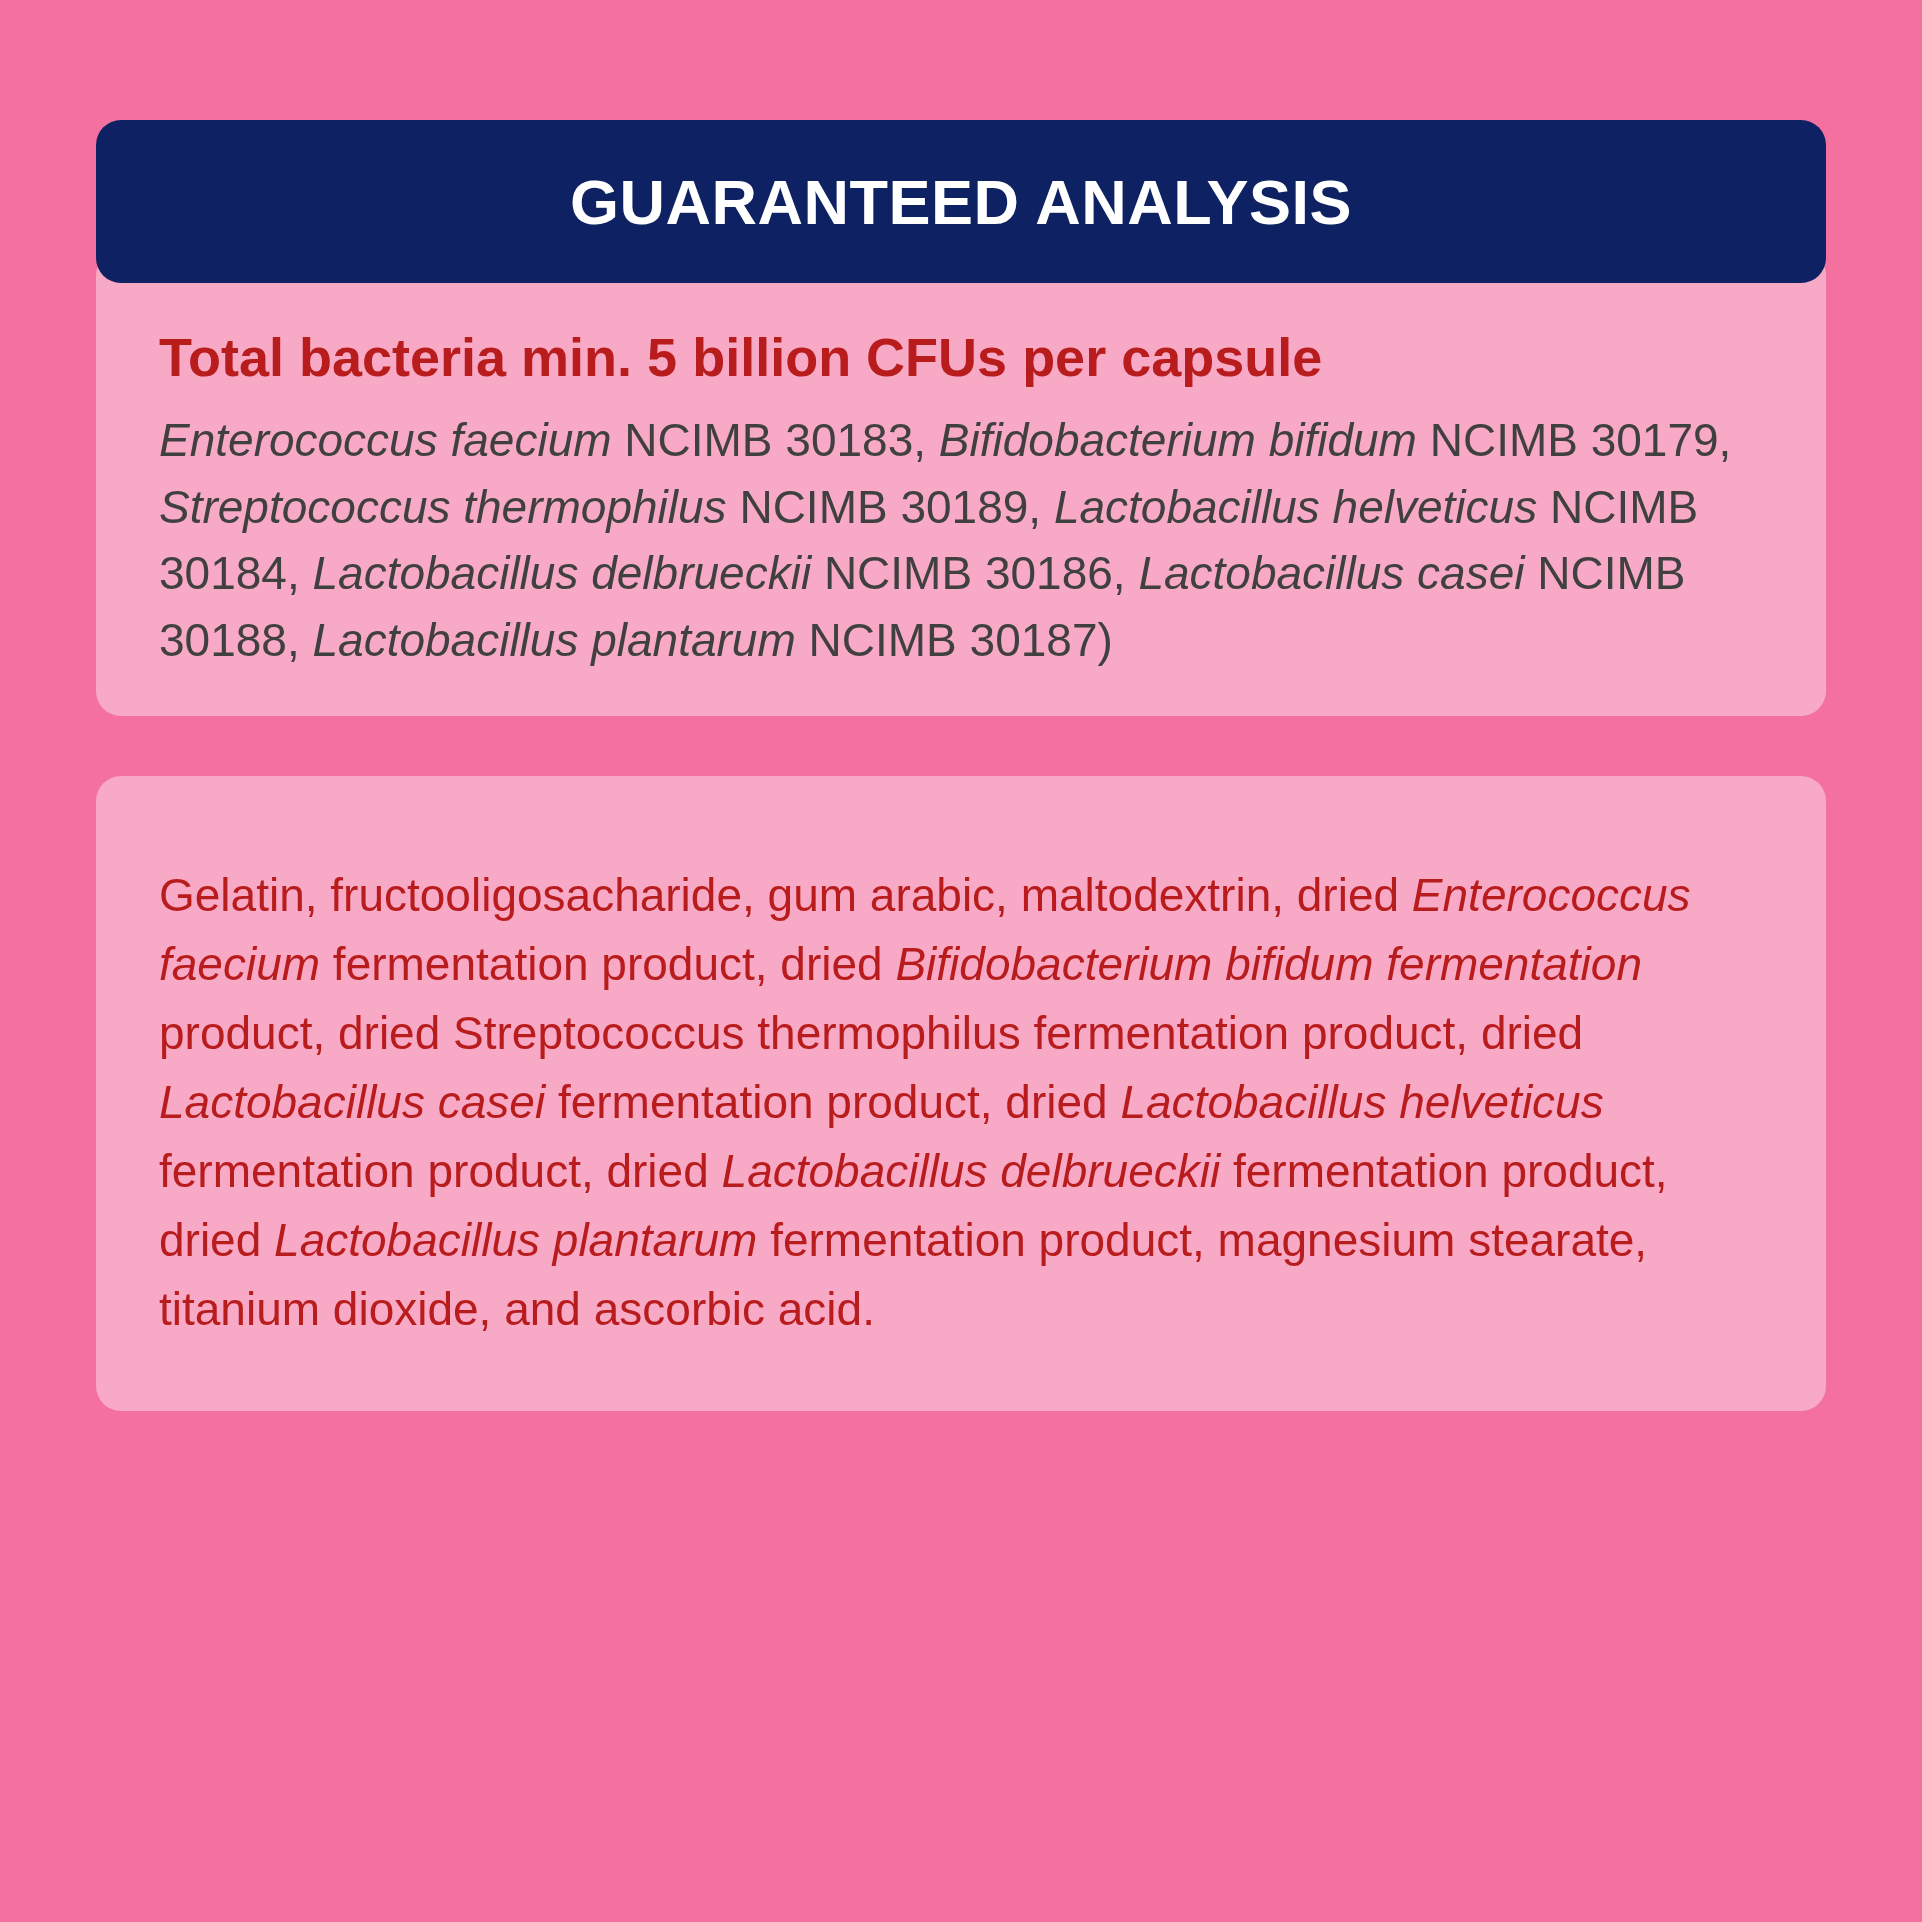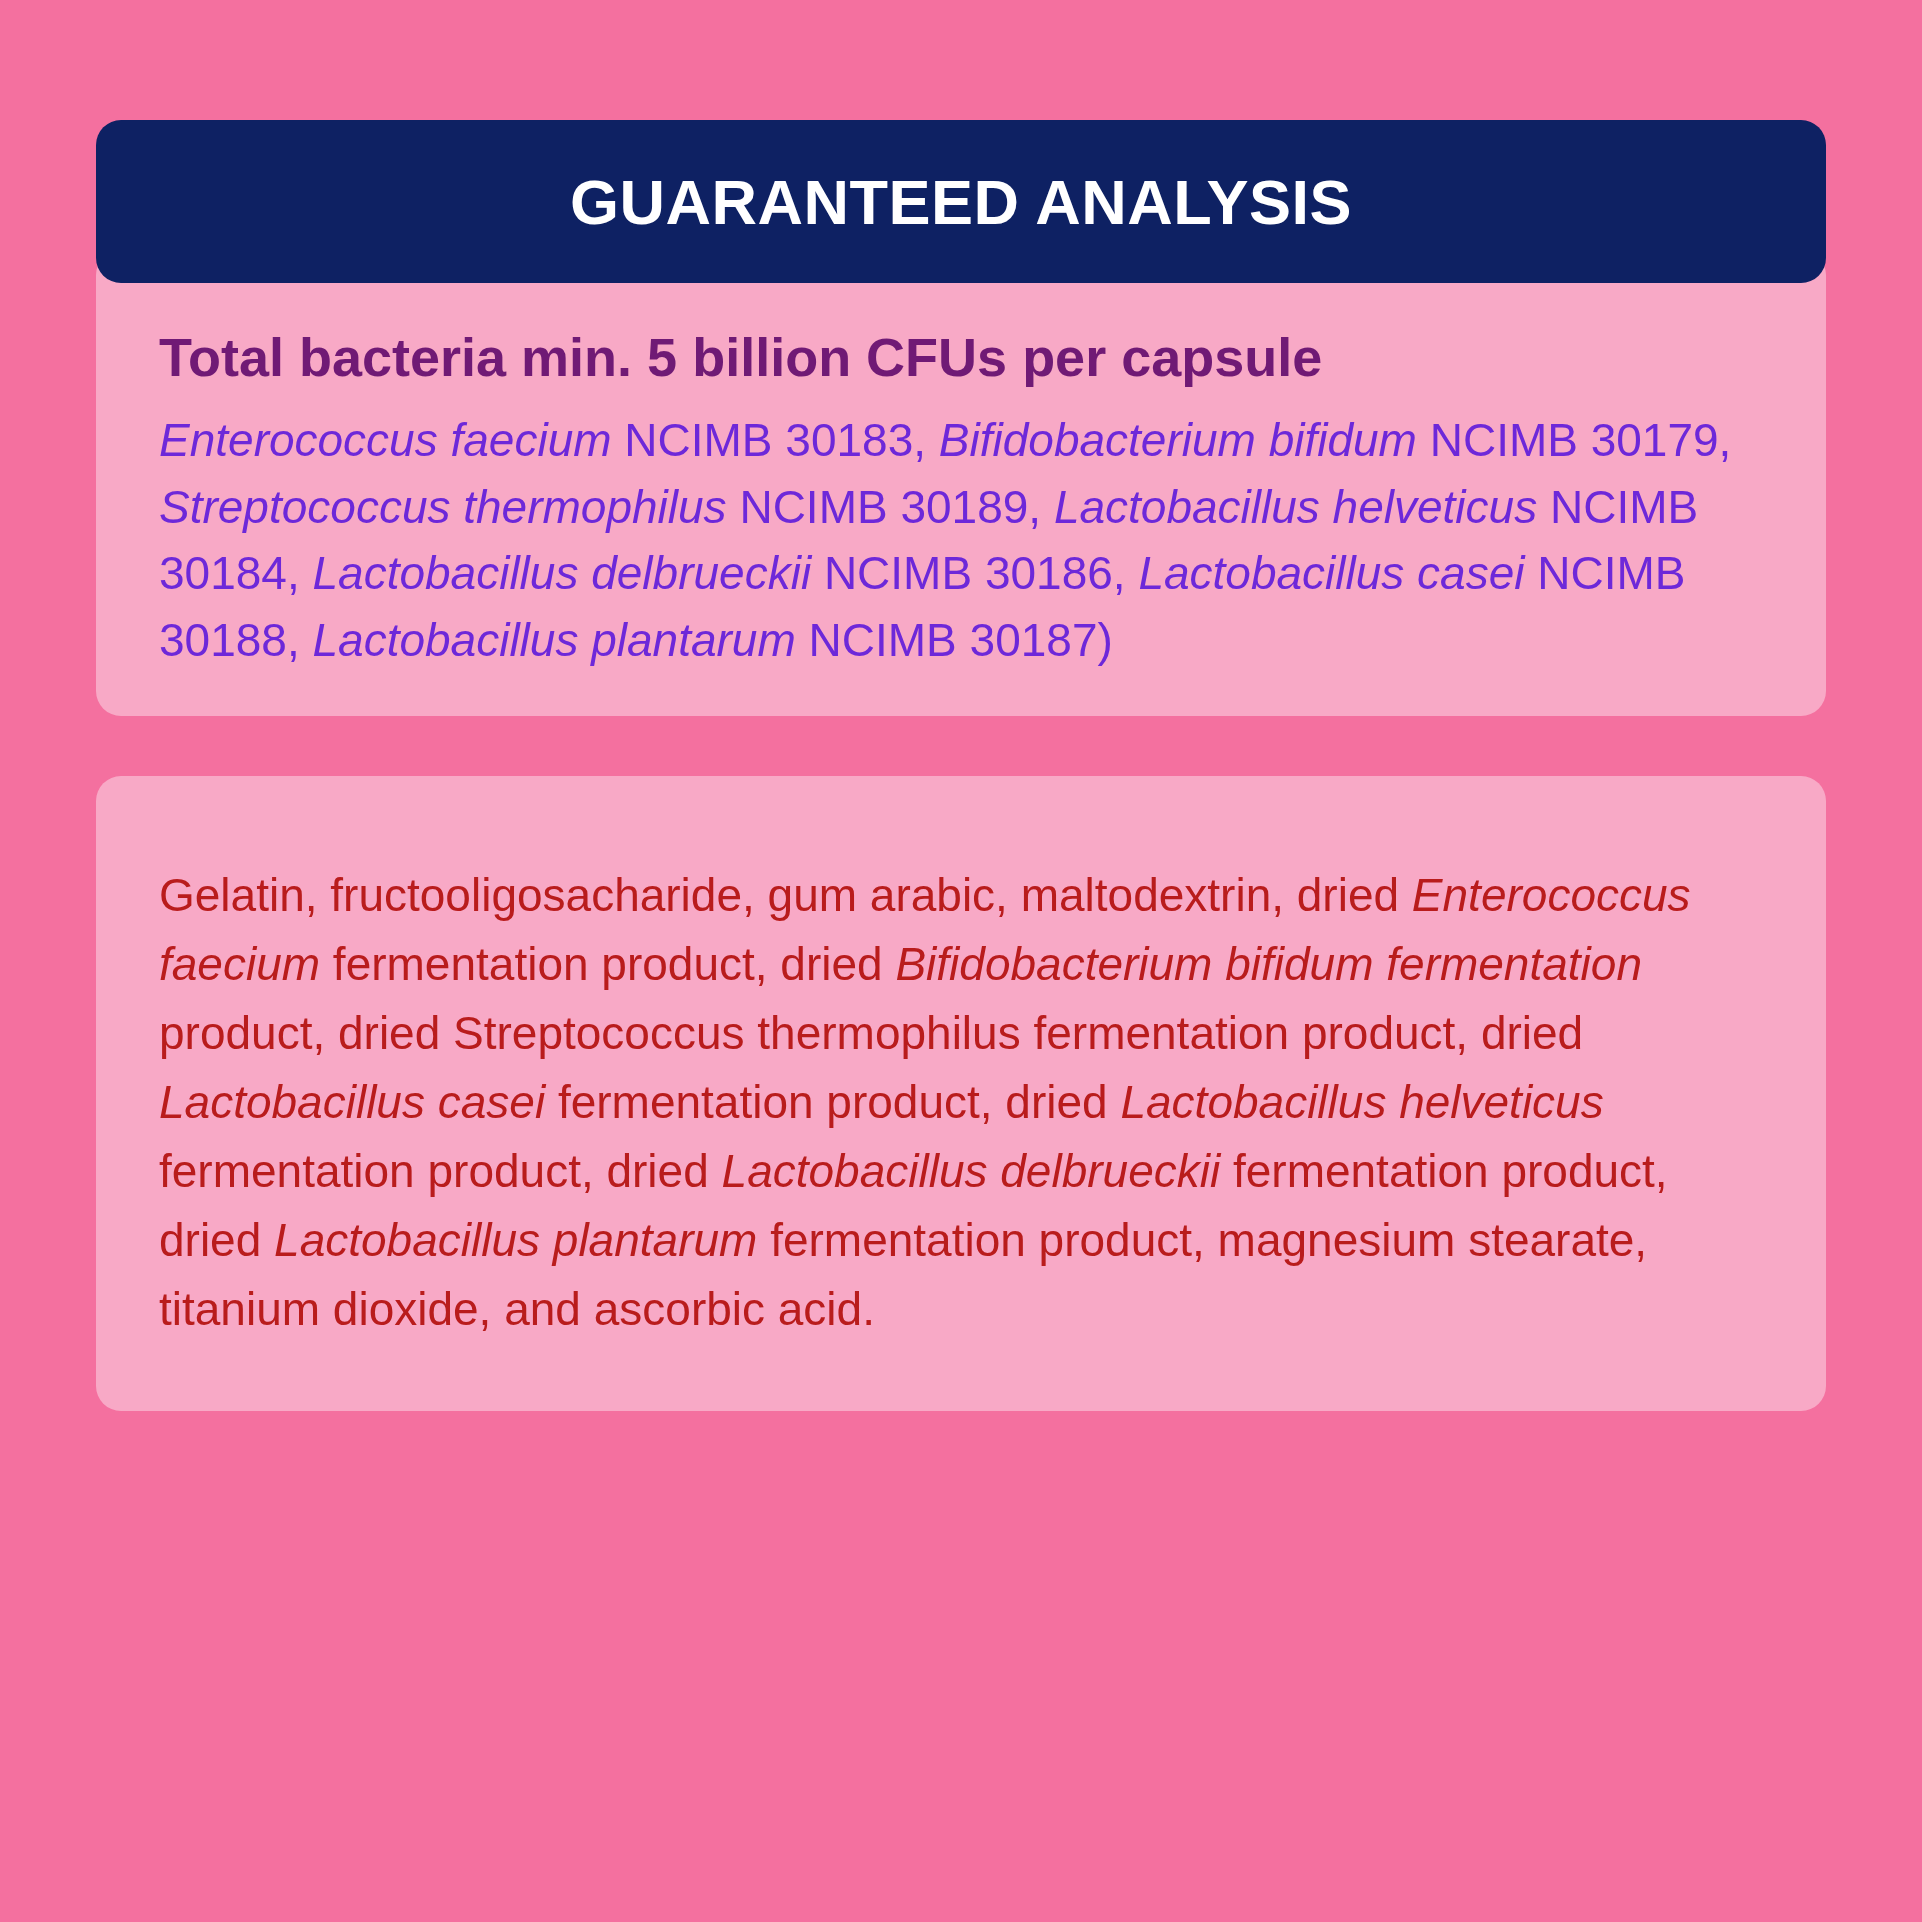--- a/index.html
+++ b/index.html
@@ -66,29 +66,29 @@
   }
 
   .ga-body {
     padding-top: 75px;
     padding-bottom: 42px;
   }
 
   .ga-title {
     font-size: 54px;
     font-weight: bold;
-    color: #701a75;
+    color: #b91c1c;
     line-height: 1.2;
     margin-bottom: 17.3px;
   }
 
   .ga-text {
     font-size: 46px;
     line-height: 1.45;
-    color: #6d28d9;
+    color: #404040;
   }
 
   .spacer {
     height: 60px;
   }
 
   .ing-body {
     padding-top: 85px;
     padding-bottom: 67px;
   }

